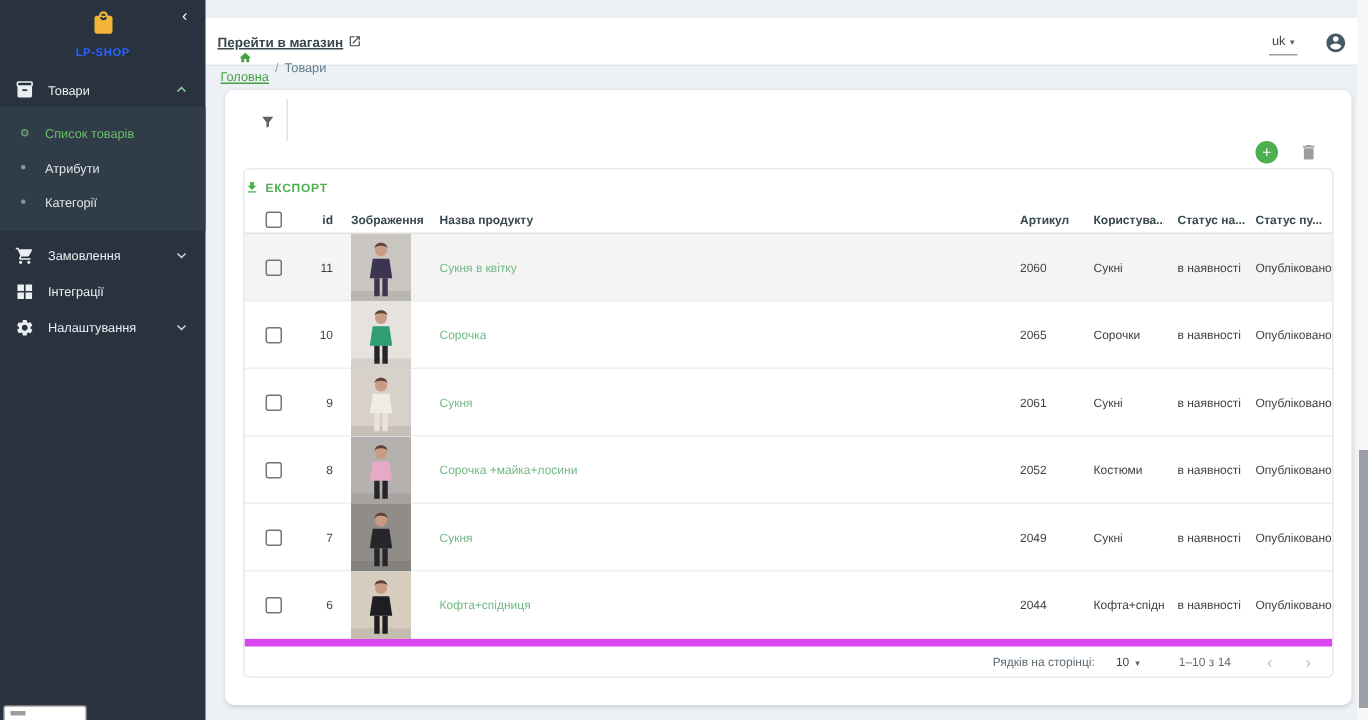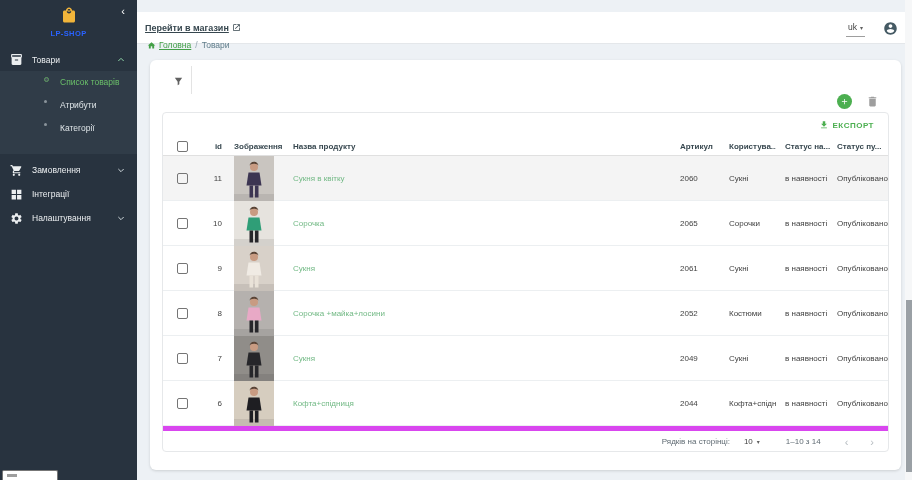--- a/index.html
+++ b/index.html
@@ -10,49 +10,49 @@
   .sidebar { position:absolute; left:0; top:0; width:137px; height:480px; background:#28333f; z-index:5; }
   .side-head { position:relative; height:48px; }
   .logo-wrap { position:absolute; left:0; right:0; top:6px; text-align:center; }
   .logo-name { display:block; margin-top:1px; font-size:7.5px; font-weight:bold; color:#2962ff; letter-spacing:.4px; }
   .collapse-btn { position:absolute; right:12px; top:4px; color:#fff; font-size:11px; cursor:pointer; line-height:14px; }
   .nav-item { position:relative; display:flex; align-items:center; height:24px; padding-left:10px; color:#eceff1; font-size:8.5px; cursor:pointer; }
   .nav-item .mi { width:13px; height:13px; margin-right:9px; flex:0 0 13px; }
   .nav-item .chev { position:absolute; right:12px; top:8px; }
   .nav-section-products { height:23px; }
   .submenu { background:#303c48; padding:6px 0 8px 0; }
-  .sub-item { display:flex; align-items:flex-start; height:23px; padding-left:14px; color:#dfe5e8; font-size:8.5px; cursor:pointer;margin-left:30px; }
+  .sub-item { display:flex; align-items:center; height:23px; padding-left:14px; color:#dfe5e8; font-size:8.5px; cursor:pointer; }
   .sub-item .dot { width:3px; height:3px; border-radius:50%; background:#8a949c; margin-right:13px; flex:0 0 3px; }
   .sub-item.active { color:#6abf69; }
   .sub-item.active .dot { width:5px; height:5px; background:#46505a; border:1.5px solid #5f9e63; margin-right:11px; flex:0 0 5px; }
   .grp { margin-top:4px; }
 
   
   .main { position:absolute; left:137px; top:0; right:0; bottom:0; background:#edf1f5; }
   .topbar { position:absolute; left:0; right:0; top:12px; height:32px; background:#fff; border-bottom:1px solid #e4e7ea; display:flex; }
   .shop-link { margin-left:8px; font-size:9px; font-weight:600; color:#37474f; text-decoration:underline; display:flex; align-items:center; gap:3px; cursor:pointer; }
   .topbar-right { position:absolute; right:14px; top:0; height:32px; display:flex; align-items:center; gap:18px; }
   .lang-select { position:relative; font-size:8.5px; color:#424242; cursor:pointer; padding:2px 2px 4px 2px; border-bottom:1px solid #9e9e9e; }
   .lang-caret { font-size:6px; color:#616161; margin-left:3px; }
   .avatar-ic { width:15px; height:15px; cursor:pointer; }
 
   .breadcrumb { position:absolute; left:0; top:32px; height:26px; display:flex; align-items:center; padding-left:10px; font-size:8.5px; color:#607d8b; gap:4px; }
-  .bc-home { display:flex; align-items:center; gap:3px; color:#43a047; text-decoration:underline; cursor:pointer; }
+  .bc-home { display:flex; align-items:center; gap:3px; color:#43a047; text-decoration:underline; cursor:pointer;flex-direction:column; }
   .bc-sep { color:#90a4ae; }
 
   
   .outer-card { position:absolute; left:13px; top:60px; width:751px; height:410px; background:#fff; border-radius:6px; box-shadow:0 1px 3px rgba(0,0,0,.14); }
   .filter-btn { position:absolute; left:17px; top:10px; width:22px; height:22px; display:flex; align-items:center; justify-content:center; cursor:pointer; }
   .filter-divider { position:absolute; left:41px; top:6px; width:1px; height:28px; background:#e3e3e3; }
   .actions { position:absolute; right:22px; top:34px; display:flex; align-items:center; gap:14px; }
   .add-btn { width:15px; height:15px; border-radius:50%; background:#4caf50; display:flex; align-items:center; justify-content:center; cursor:pointer; }
   .trash-btn { width:13px; height:13px; cursor:pointer; }
 
   .table-card { position:absolute; left:12px; right:12px; top:52px; height:340px; background:#fff; border:1px solid #e6e8ea; border-radius:4px; overflow:hidden; }
-  .export-row { height:24px; display:flex; align-items:center; justify-content:flex-end; padding-right:14px; }
+  .export-row { height:24px; display:flex; align-items:center; padding-right:14px; }
   .export-btn { display:flex; align-items:center; gap:4px; color:#4caf50; font-size:8px; font-weight:bold; letter-spacing:.5px; cursor:pointer; }
 
   .tgrid { display:grid; grid-template-columns:38px 25px 60px 385px 48px 57px 52px 1fr; align-items:center; }
   .thead { height:19px; border-bottom:1px solid #e0e0e0; font-size:8px; font-weight:bold; color:#37474f; }
   .trow  { height:45px; border-bottom:1px solid #eceff1; font-size:8px; color:#424242; }
   .trow.highlight { background:#f4f4f4; }
   .c-check { display:flex; justify-content:center; }
   .cb { width:11px; height:11px; border:1.5px solid #757575; border-radius:2px; background:transparent; cursor:pointer; }
   .c-id { text-align:right; padding-right:4px; }
   .c-img { padding-left:8px; }

